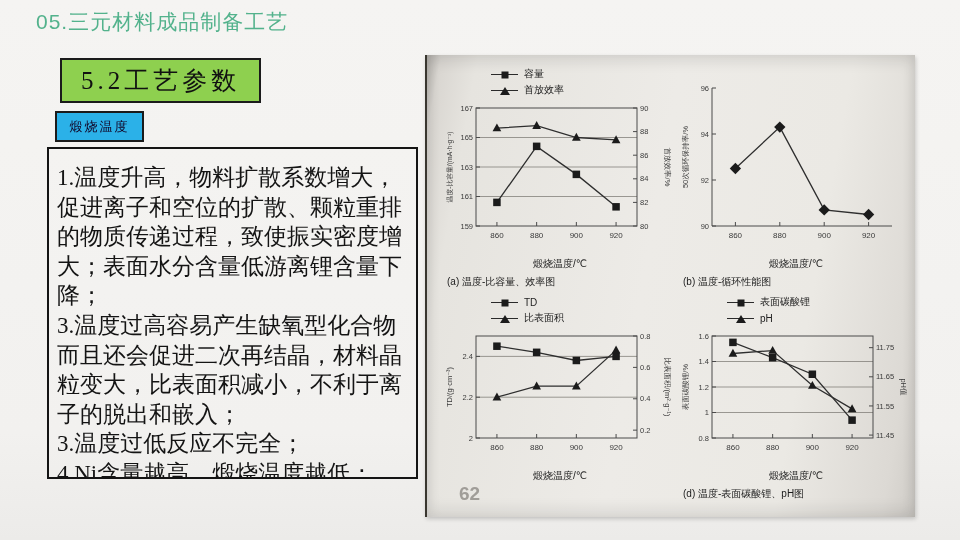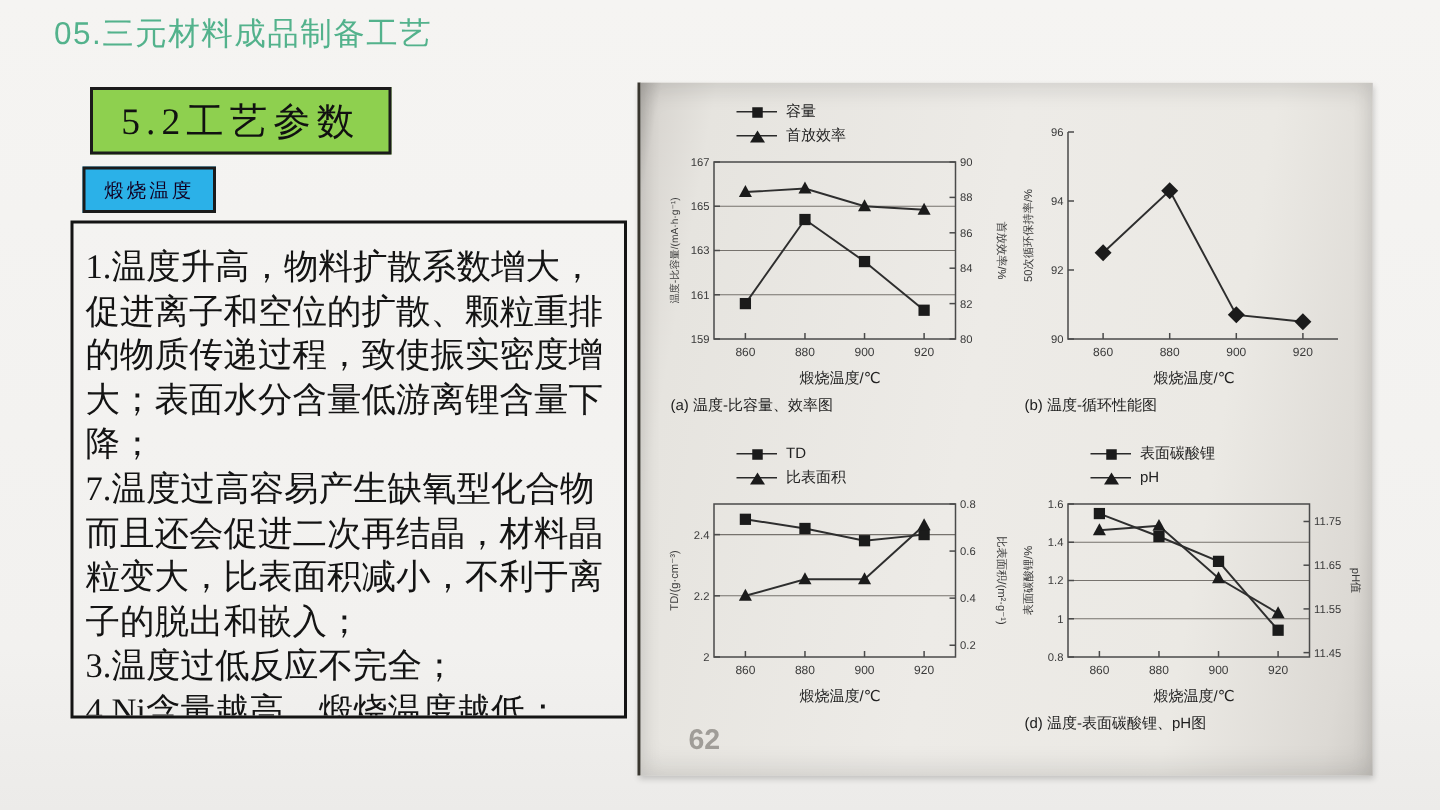--- a/index.html
+++ b/index.html
@@ -41,42 +41,42 @@
   .lg-row{display:flex;align-items:center;gap:6px;height:12px}
   .lg-line{width:27px;height:0;border-top:1.4px solid #2a2a2a;position:relative;display:inline-block}
   .lg-mk{position:absolute;left:50%;top:0;transform:translate(-50%,-50%)}
   .lg-mk.square{width:7px;height:7px;background:#1b1b1b}
   .lg-mk.triangle{width:0;height:0;border-left:5px solid transparent;border-right:5px solid transparent;
     border-bottom:8px solid #1b1b1b;background:none}
   .lg-label{font-size:10px;color:#222;white-space:nowrap}
 
   svg.plot{display:block;overflow:visible;flex:none}
   svg.plot text{font-family:"Liberation Sans","DejaVu Sans",sans-serif}
-  .xlabel{font-size:10px;text-align:center;margin-top:2px;padding-left:8px;color:#222;flex:none}
+  .xlabel{font-size:10px;text-align:center;margin-top:14px;padding-left:8px;color:#222;flex:none}
   .cap{font-size:10px;text-align:left;margin-top:4px;padding-left:4px;color:#1c1c1c;flex:none;white-space:nowrap}
 
   .photo-footer{position:absolute;left:0;right:0;bottom:10px;height:24px}
   .page-num{position:absolute;left:32px;bottom:2px;font-size:19px;font-weight:bold;color:var(--page-num-gray)}
   .fig-line{position:absolute;left:138px;bottom:5px;font-size:11.5px;font-weight:bold;color:#161616;white-space:nowrap}
   .fig-label{color:var(--figure-red);margin-right:9px}
 </style>
 </head>
 <body>
 
 <div class="slide">
 
   <div class="title">05.三元材料成品制备工艺</div>
 
   <div class="btn-green">5.2工艺参数</div>
 
   <div class="tag-blue">煅烧温度</div>
 
   <div class="notes-box">
     <p>1.温度升高，物料扩散系数增大，促进离子和空位的扩散、颗粒重排的物质传递过程，致使振实密度增大；表面水分含量低游离锂含量下降；</p>
-    <p>7.温度过高容易产生缺氧型化合物而且还会促进二次再结晶，材料晶粒变大，比表面积减小，不利于离子的脱出和嵌入；</p>
+    <p>3.温度过高容易产生缺氧型化合物而且还会促进二次再结晶，材料晶粒变大，比表面积减小，不利于离子的脱出和嵌入；</p>
     <p>3.温度过低反应不完全；</p>
     <p>4.Ni含量越高，煅烧温度越低；</p>
   </div>
 
   <div class="photo">
     <div class="chart-cell cell-a">
         <div class="legend">
           <div class="lg-row">
             <span class="lg-line">
               <span class="lg-mk square"></span>

